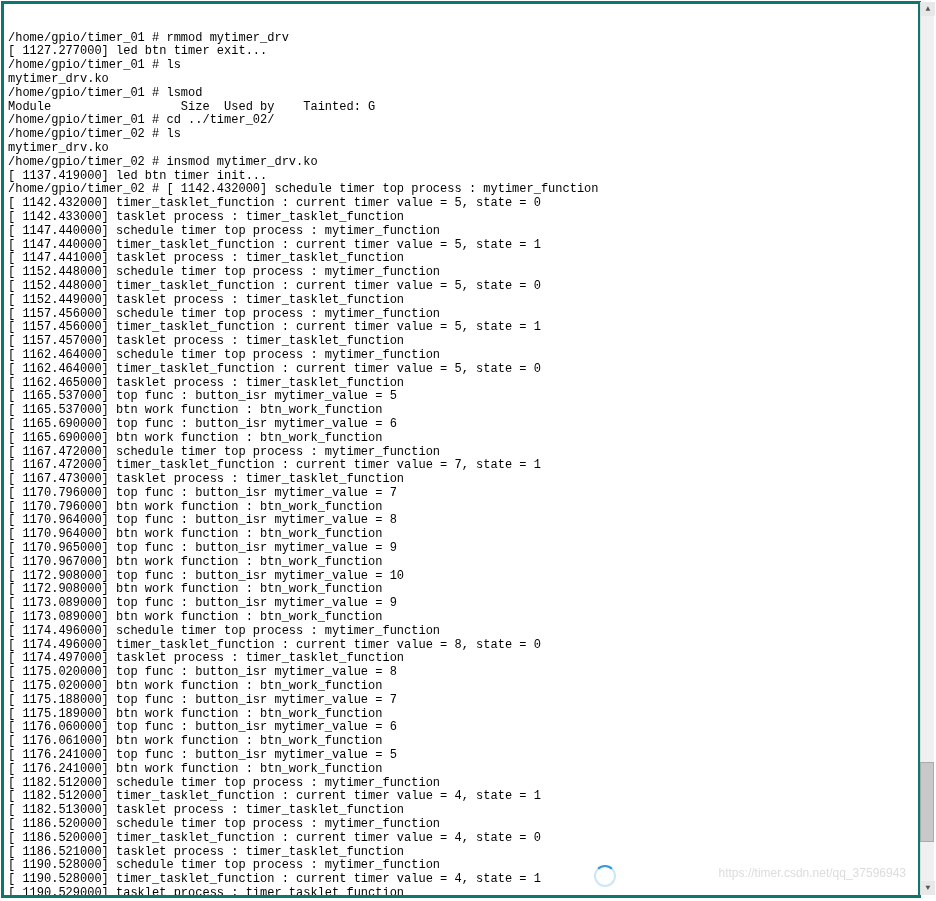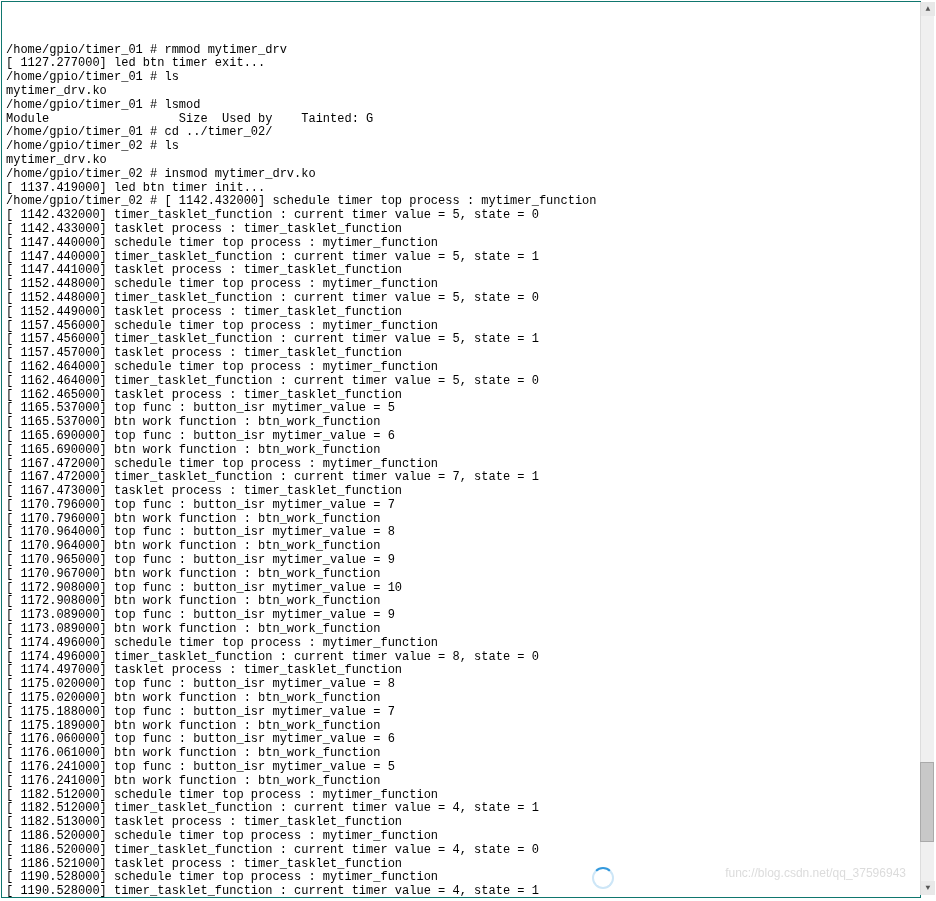--- a/index.html
+++ b/index.html
@@ -8,25 +8,25 @@
     font-size: 12px;
     line-height: 1.15;
     background: #ffffff;
     color: #000000;
     width: 936px;
     height: 901px;
     position: relative;
     overflow: hidden;
   }
   .terminal-frame {
-    border: 1px solid #0f766e;
+    border: 3px solid #0f766e;
     width: 920px;
     height: 897px;
     margin: 1px;
-    padding: 14px 4px;
+    padding: 0 4px;
     overflow: hidden;
     white-space: pre;
     position: relative;
   }
   .line { display: block; }
   .scrollbar-track {
     position: absolute;
     right: 2px;
     top: 2px;
     width: 14px;
@@ -82,13 +82,13 @@
   <div id="lines-container"><span class="line">/home/gpio/timer_01 # rmmod mytimer_drv</span><span class="line">[ 1127.277000] led btn timer exit...</span><span class="line">/home/gpio/timer_01 # ls</span><span class="line">mytimer_drv.ko</span><span class="line">/home/gpio/timer_01 # lsmod</span><span class="line">Module                  Size  Used by    Tainted: G</span><span class="line">/home/gpio/timer_01 # cd ../timer_02/</span><span class="line">/home/gpio/timer_02 # ls</span><span class="line">mytimer_drv.ko</span><span class="line">/home/gpio/timer_02 # insmod mytimer_drv.ko</span><span class="line">[ 1137.419000] led btn timer init...</span><span class="line">/home/gpio/timer_02 # [ 1142.432000] schedule timer top process : mytimer_function</span><span class="line">[ 1142.432000] timer_tasklet_function : current timer value = 5, state = 0</span><span class="line">[ 1142.433000] tasklet process : timer_tasklet_function</span><span class="line">[ 1147.440000] schedule timer top process : mytimer_function</span><span class="line">[ 1147.440000] timer_tasklet_function : current timer value = 5, state = 1</span><span class="line">[ 1147.441000] tasklet process : timer_tasklet_function</span><span class="line">[ 1152.448000] schedule timer top process : mytimer_function</span><span class="line">[ 1152.448000] timer_tasklet_function : current timer value = 5, state = 0</span><span class="line">[ 1152.449000] tasklet process : timer_tasklet_function</span><span class="line">[ 1157.456000] schedule timer top process : mytimer_function</span><span class="line">[ 1157.456000] timer_tasklet_function : current timer value = 5, state = 1</span><span class="line">[ 1157.457000] tasklet process : timer_tasklet_function</span><span class="line">[ 1162.464000] schedule timer top process : mytimer_function</span><span class="line">[ 1162.464000] timer_tasklet_function : current timer value = 5, state = 0</span><span class="line">[ 1162.465000] tasklet process : timer_tasklet_function</span><span class="line">[ 1165.537000] top func : button_isr mytimer_value = 5</span><span class="line">[ 1165.537000] btn work function : btn_work_function</span><span class="line">[ 1165.690000] top func : button_isr mytimer_value = 6</span><span class="line">[ 1165.690000] btn work function : btn_work_function</span><span class="line">[ 1167.472000] schedule timer top process : mytimer_function</span><span class="line">[ 1167.472000] timer_tasklet_function : current timer value = 7, state = 1</span><span class="line">[ 1167.473000] tasklet process : timer_tasklet_function</span><span class="line">[ 1170.796000] top func : button_isr mytimer_value = 7</span><span class="line">[ 1170.796000] btn work function : btn_work_function</span><span class="line">[ 1170.964000] top func : button_isr mytimer_value = 8</span><span class="line">[ 1170.964000] btn work function : btn_work_function</span><span class="line">[ 1170.965000] top func : button_isr mytimer_value = 9</span><span class="line">[ 1170.967000] btn work function : btn_work_function</span><span class="line">[ 1172.908000] top func : button_isr mytimer_value = 10</span><span class="line">[ 1172.908000] btn work function : btn_work_function</span><span class="line">[ 1173.089000] top func : button_isr mytimer_value = 9</span><span class="line">[ 1173.089000] btn work function : btn_work_function</span><span class="line">[ 1174.496000] schedule timer top process : mytimer_function</span><span class="line">[ 1174.496000] timer_tasklet_function : current timer value = 8, state = 0</span><span class="line">[ 1174.497000] tasklet process : timer_tasklet_function</span><span class="line">[ 1175.020000] top func : button_isr mytimer_value = 8</span><span class="line">[ 1175.020000] btn work function : btn_work_function</span><span class="line">[ 1175.188000] top func : button_isr mytimer_value = 7</span><span class="line">[ 1175.189000] btn work function : btn_work_function</span><span class="line">[ 1176.060000] top func : button_isr mytimer_value = 6</span><span class="line">[ 1176.061000] btn work function : btn_work_function</span><span class="line">[ 1176.241000] top func : button_isr mytimer_value = 5</span><span class="line">[ 1176.241000] btn work function : btn_work_function</span><span class="line">[ 1182.512000] schedule timer top process : mytimer_function</span><span class="line">[ 1182.512000] timer_tasklet_function : current timer value = 4, state = 1</span><span class="line">[ 1182.513000] tasklet process : timer_tasklet_function</span><span class="line">[ 1186.520000] schedule timer top process : mytimer_function</span><span class="line">[ 1186.520000] timer_tasklet_function : current timer value = 4, state = 0</span><span class="line">[ 1186.521000] tasklet process : timer_tasklet_function</span><span class="line">[ 1190.528000] schedule timer top process : mytimer_function</span><span class="line">[ 1190.528000] timer_tasklet_function : current timer value = 4, state = 1</span><span class="line">[ 1190.529000] tasklet process : timer_tasklet_function</span></div>
   <div class="spinner"></div>
 </div>
 
 <div class="scrollbar-track">
   <div class="scrollbar-arrow-up">▲</div>
   <div class="scrollbar-thumb"></div>
   <div class="scrollbar-arrow-down">▼</div>
 </div>
 
-<div class="watermark">func://blog.csdn.net/qq_37596943</div>
+<div class="watermark">https://timer.csdn.net/qq_37596943</div>
 
 </body></html>

